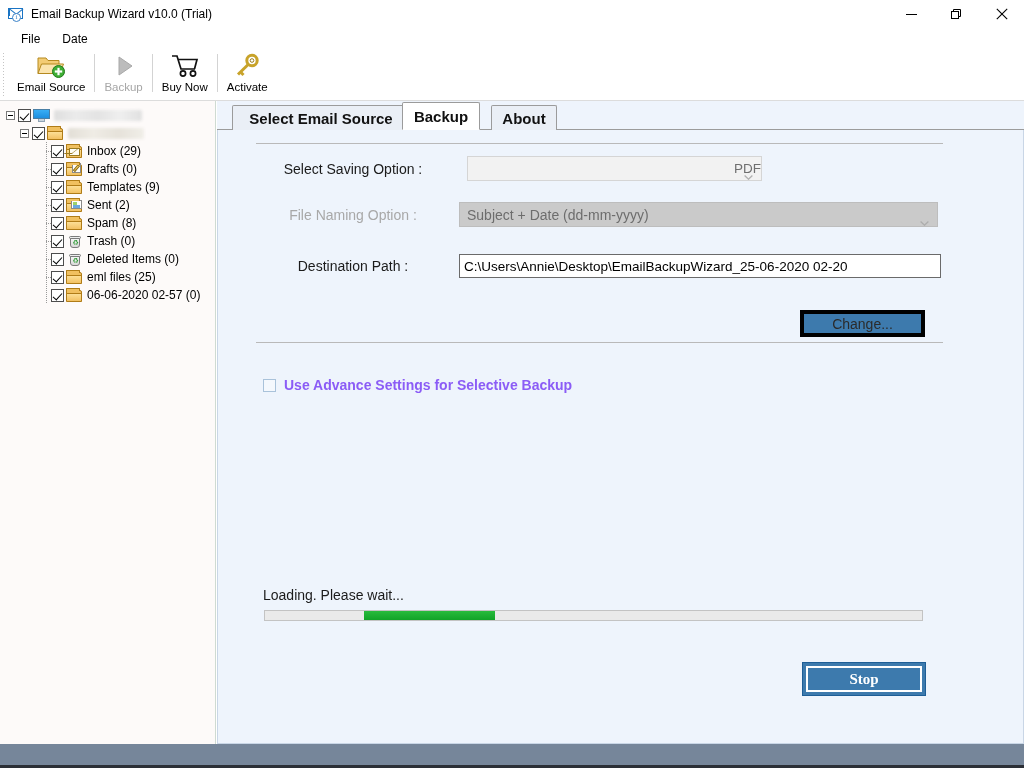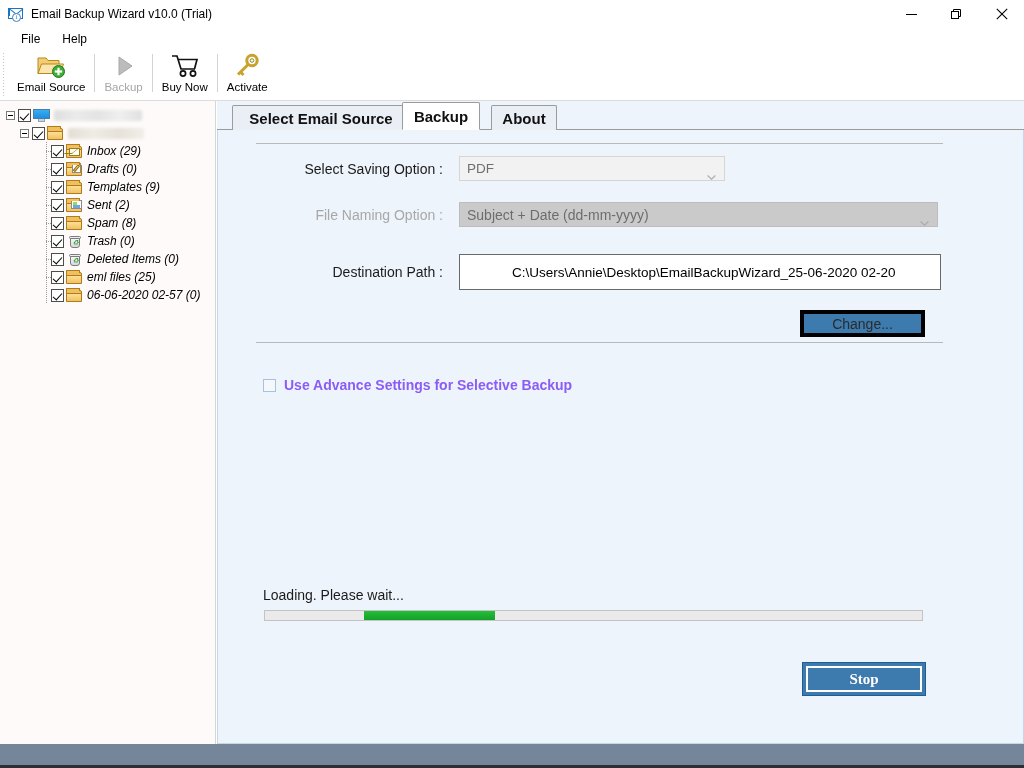--- a/index.html
+++ b/index.html
@@ -102,21 +102,21 @@
   }
   .tb-btn.disabled .tb-label { color: #a6a6a6; }
 
   
   .leftpanel {
     position: absolute; left: 0; top: 101px; width: 216px; height: 643px;
     background: #fdfaf9;
     border-right: 1px solid #cfdbd2;
     overflow: hidden;
   }
-  .tree { padding: 5px 0 0 0; font-size: 12px; color: #000; font-style: italic; }
+  .tree { padding: 5px 0 0 0; font-size: 12px; color: #000; }
   .tnode { display: flex; align-items: center; height: 18px; position: relative; }
   .t-root { padding-left: 6px; }
   .t-sub  { padding-left: 20px; }
   .t-leaf { padding-left: 44px; }
   .expander {
     width: 9px; height: 9px; border: 1px solid #7a7a7a; background: #fff;
     position: relative; flex: none; margin-right: 3px;
   }
   .expander:before {
     content: ""; position: absolute; left: 1px; top: 3px;
@@ -266,42 +266,42 @@
     position: absolute; left: 38px; top: 13px; width: 687px; height: 1px;
     background: #b9b9b9;
   }
   .hr-mid {
     position: absolute; left: 38px; top: 212px; width: 687px; height: 1px;
     background: #b9b9b9;
   }
 
   .frow { position: absolute; display: flex; align-items: center; }
   .flabel {
-    font-size: 14px; color: #1b1b1b; text-align: right; white-space: nowrap;
+    font-size: 14px; color: #1b1b1b; text-align: center; white-space: nowrap;
   }
   .flabel.dim { color: #a8a8a8; }
 
   .combo {
     position: relative; height: 25px;
     border: 1px solid #d5d5d5; background: #f2f2f2;
     display: flex; align-items: center;
   }
   .combo .cval {
     font-size: 13.5px; color: #6f6f6f; padding-left: 7px; white-space: nowrap;
   }
   .combo .carr {
     position: absolute; right: 8px; top: 50%; transform: translateY(-60%);
     width: 9px; height: 5px;
   }
   .combo.grey { background: #cacaca; border-color: #bdbdbd; }
   .combo.grey .cval { color: #6d6d6d; font-size: 14px; }
 
   .textfield {
-    height: 36px; background: #ffffff; border: 1px solid #6a6a6a;
-    display: flex; align-items: center; padding-left: 48px;
+    height: 24px; background: #ffffff; border: 1px solid #6a6a6a;
+    display: flex; align-items: center;
   }
   .textfield .tval {
     font-size: 13.5px; color: #000; padding-left: 4px; white-space: nowrap;
   }
 
   .btn-change {
     position: absolute; left: 582px; top: 180px; width: 125px; height: 27px;
     background: #3d7aad; border: 4px solid #000000;
     color: #2b2b2b; font-size: 14px;
     display: flex; align-items: center; justify-content: center;
@@ -386,21 +386,21 @@
         <svg width="12" height="12" viewBox="0 0 12 12">
           <line x1="0.8" y1="0.8" x2="11.2" y2="11.2" stroke="#000" stroke-width="1.1"></line>
           <line x1="11.2" y1="0.8" x2="0.8" y2="11.2" stroke="#000" stroke-width="1.1"></line>
         </svg>
       </div>
     </div>
   </div>
 
   <div class="menubar">
     <div class="menu-item">File</div>
-    <div class="menu-item">Help</div>
+    <div class="menu-item">Date</div>
   </div>
 
   <div class="toolbar">
     <div class="grip"></div>
 
     <div class="tb-btn">
       <div class="tb-icon">
         <svg width="30" height="26" viewBox="0 0 30 26">
           <path d="M2 5 h8 l2 2.5 h11 v13 h-21 z" fill="#f3cc74" stroke="#b5891f" stroke-width="1"></path>
           <path d="M2 20.5 l3.5 -9.5 h22 l-3.5 9.5 z" fill="#fbe4ad" stroke="#b5891f" stroke-width="1"></path>
@@ -619,21 +619,21 @@
         <span>About</span>
       </div>
     </div>
 
     <div class="panel">
 
       <div class="hr-top"></div>
 
       <div class="frow" style="left:45px; top:26px; width:680px;">
         <div class="flabel" style="width:180px;">Select Saving Option :</div>
-        <div class="combo" style="width:266px; margin-left:16px;">
+        <div class="combo" style="width:295px; margin-left:24px;justify-content:flex-end;">
           <span class="cval">PDF</span>
           <span class="carr">
             <svg width="9" height="5" viewBox="0 0 9 5">
                 <polyline points="0.6,0.6 4.5,4.2 8.4,0.6" fill="none" stroke="#b0b0b0" stroke-width="1.3"></polyline>
               </svg>
           </span>
         </div>
       </div>
 
       <div class="frow" style="left:45px; top:72px; width:680px;">

